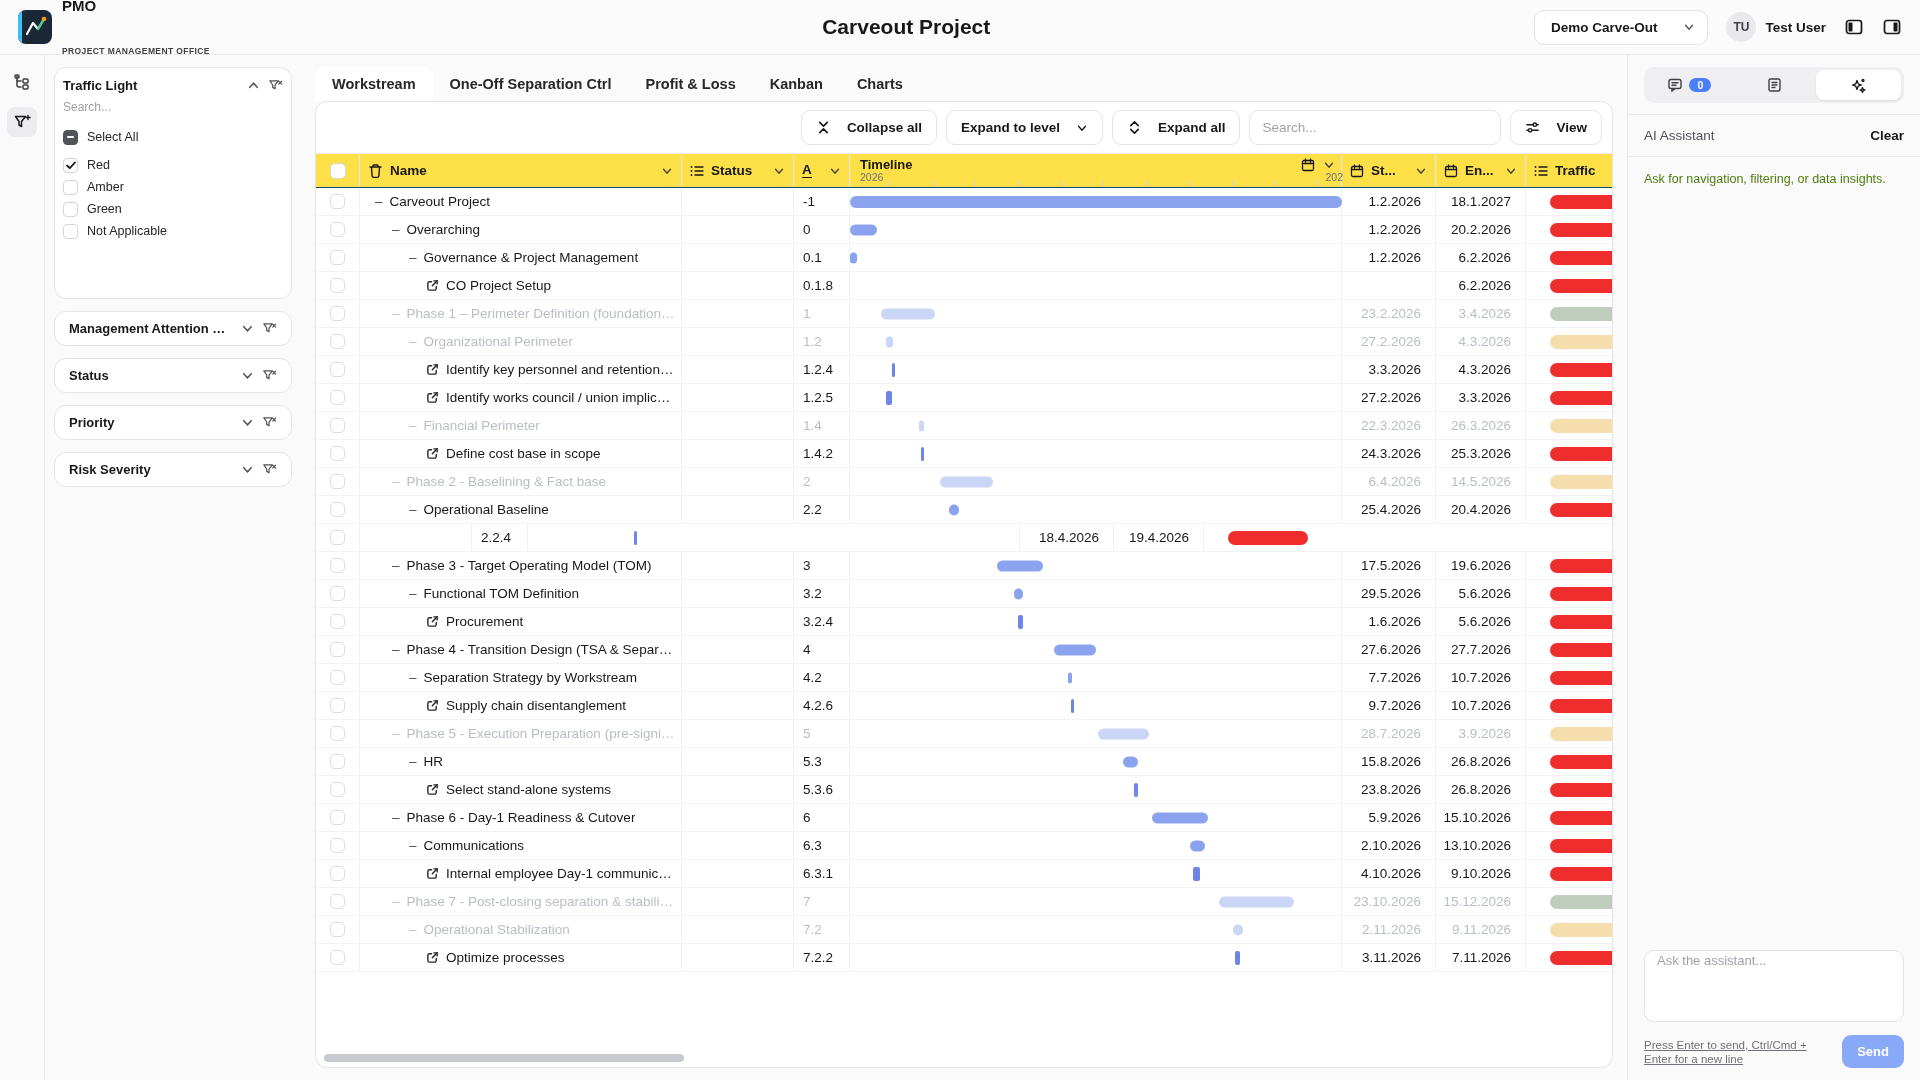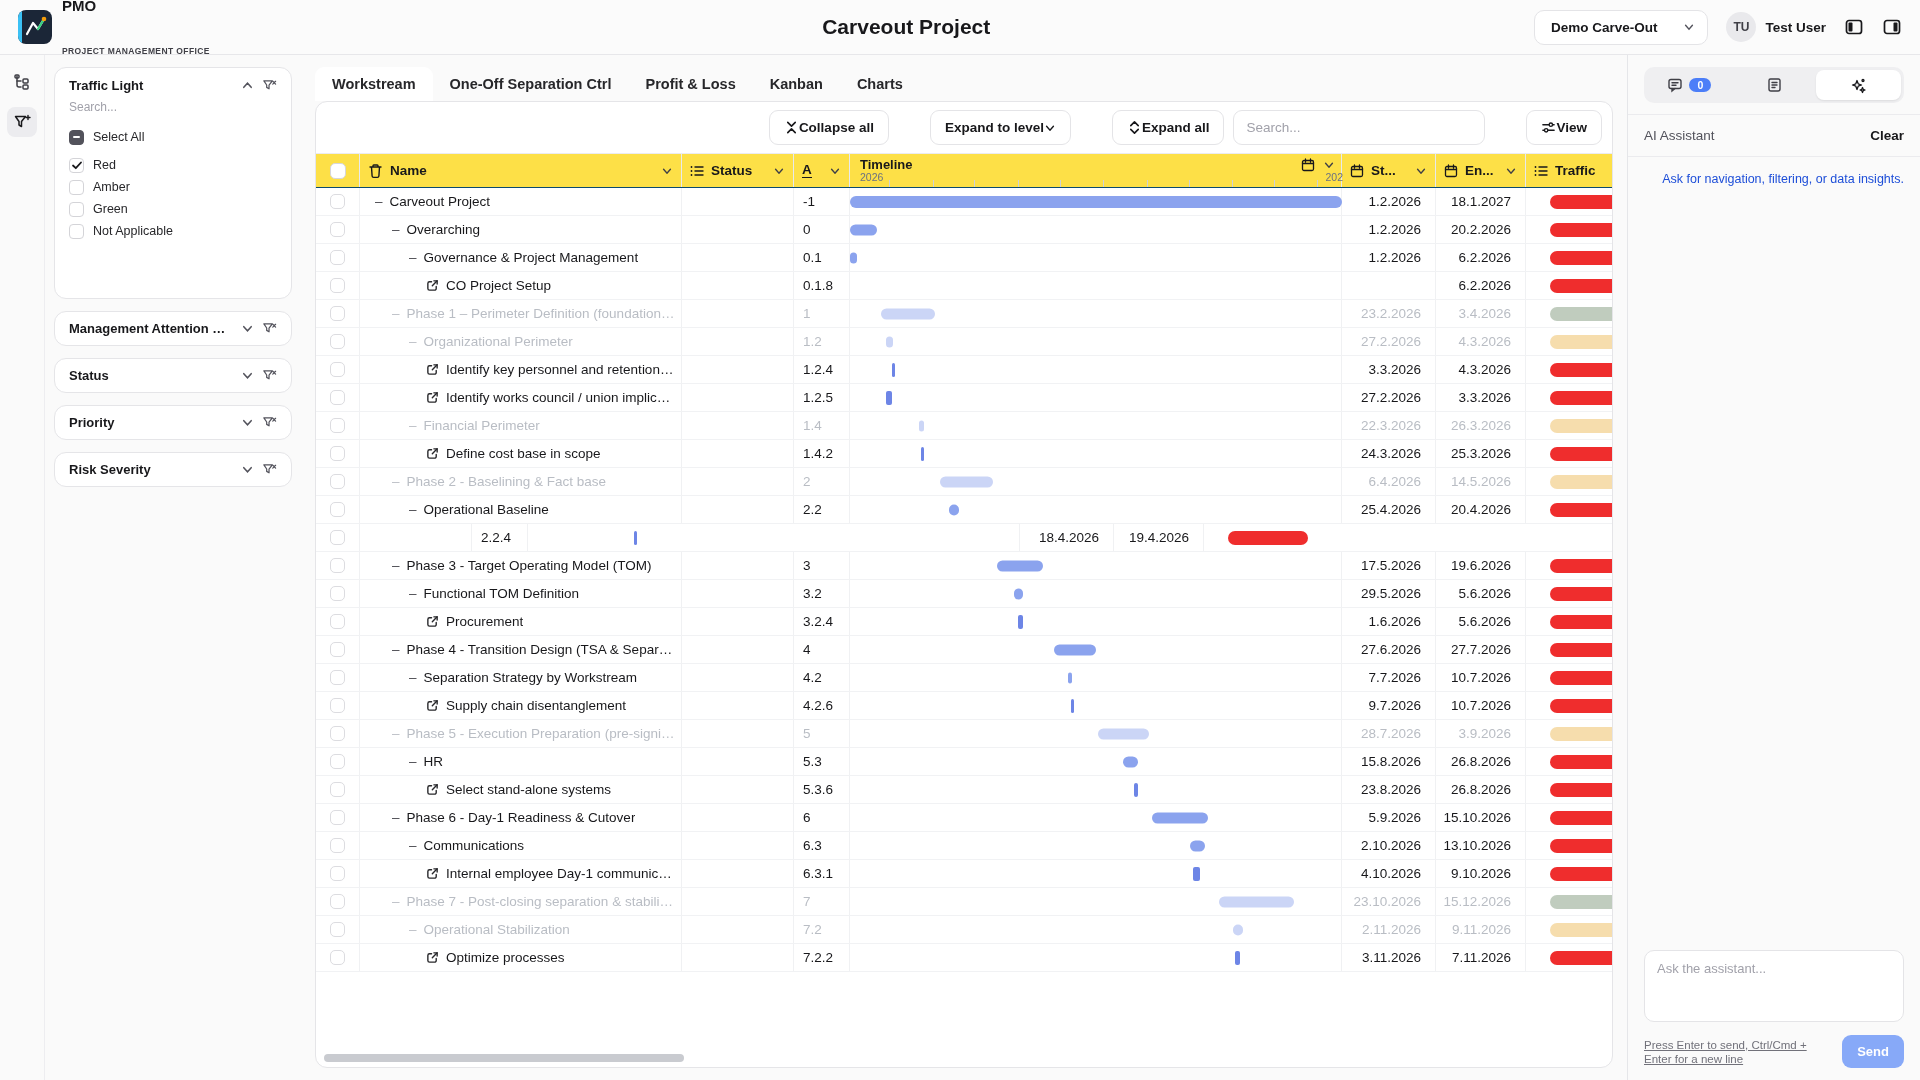--- a/index.html
+++ b/index.html
@@ -23,21 +23,21 @@
   .panel-btn { cursor:pointer; color:#18181b; }
 
   
   .app-body { display:flex; height:1025px; }
   .rail { width:45px; border-right:1px solid #ededf0; padding-top:12px; display:flex; flex-direction:column; align-items:center; gap:10px; }
   .rail-btn { width:30px; height:30px; border-radius:8px; display:flex; align-items:center; justify-content:center; color:#3f3f46; cursor:pointer; }
   .rail-btn.active { background:#ececef; color:#18181b; }
 
   
   .sidebar { width:256px; padding:12px 9px 0 9px; display:flex; flex-direction:column; gap:12px; }
-  .fcard { background:#fff; border:1px solid #e5e5e8; border-radius:12px; padding:10px 14px; }
+  .fcard { background:#fff; border:1px solid #e5e5e8; border-radius:12px; padding:10px 8px; }
   .fcard-head { display:flex; align-items:center; gap:8px; }
   .fcard-title { font-size:13px; font-weight:700; flex:1; white-space:nowrap; overflow:hidden; text-overflow:ellipsis; }
   .fcard-head .icon { color:#52525b; cursor:pointer; flex:0 0 auto; }
   .fsearch { border:none; outline:none; font-size:12px; color:#18181b; margin-top:7px; width:100%; font-family:inherit; }
   .fsearch::placeholder { color:#a1a1aa; }
   .traffic-card { min-height:232px; }
   .opt-list { margin-top:12px; display:flex; flex-direction:column; }
   .opt { display:flex; align-items:center; gap:9px; height:22px; cursor:pointer; }
   .opt.select-all { margin-bottom:6px; }
   .box { width:15px; height:15px; border:1px solid #d4d4d8; border-radius:4px; background:#fff; display:flex; align-items:center; justify-content:center; flex:0 0 auto; }
@@ -45,21 +45,21 @@
   .box.ind::after { content:""; width:7px; height:2px; background:#fff; border-radius:1px; }
   .opt-label { font-size:12.5px; color:#27272a; }
 
   
   .main { flex:1; min-width:0; padding:12px 14px 0 14px; display:flex; flex-direction:column; }
   .tabs { display:flex; height:34px; flex:0 0 auto;align-items:center; }
   .tab { padding:0 17px; line-height:34px; font-size:14.5px; font-weight:600; color:#27272a; cursor:pointer; white-space:nowrap; }
   .tab.active { background:#fff; border-radius:9px 9px 0 0; }
   .card { background:#fff; border:1px solid #e5e5e8; border-radius:12px; flex:1; margin-bottom:12px; display:flex; flex-direction:column; overflow:hidden; }
   .toolbar { display:flex; justify-content:flex-end; align-items:center; gap:9px; padding:8px 10px; border-bottom:1px solid #ececef; }
-  .tbtn { display:flex; align-items:center; gap:0; height:35px; padding:0 14px; border:1px solid #e4e4e7; border-radius:9px; background:#fff; font-size:13.5px; font-weight:600; cursor:pointer; color:#18181b;margin-left:32px; }
+  .tbtn { display:flex; align-items:center; gap:16px; height:35px; padding:0 14px; border:1px solid #e4e4e7; border-radius:9px; background:#fff; font-size:13.5px; font-weight:600; cursor:pointer; color:#18181b; }
   .tsearch { width:252px; height:35px; border:1px solid #e4e4e7; border-radius:9px; padding:0 12px; font-size:13.5px; outline:none; font-family:inherit; }
   .tsearch::placeholder { color:#a1a1aa; }
 
   
   .table-area { flex:1; position:relative; display:flex; flex-direction:column; overflow:hidden; }
   .thead { display:flex; height:34px; background:#fde047; border-bottom:1px solid #0c4a6e; font-weight:700; font-size:13.5px; flex:0 0 auto; }
   .th { display:flex; align-items:center; border-right:1px solid #e7e9ed; padding:0 8px; gap:7px; }
   .th:last-child { border-right:none; }
   .th .chev-end { margin-left:auto; }
   .col-cb { width:44px; justify-content:center; padding:0; }
@@ -102,23 +102,23 @@
   
   .rpanel { width:293px; border-left:1px solid #e5e6e9; display:flex; flex-direction:column; background:#fafafa; }
   .rp-top { padding:12px 16px 11px 16px; border-bottom:1px solid #ebebee; }
   .seg { background:#efeff1; border-radius:10px; height:36px; display:flex; padding:3px; }
   .seg-btn { flex:1; display:flex; align-items:center; justify-content:center; gap:6px; border-radius:8px; cursor:pointer; color:#3f3f46; }
   .seg-btn.active { background:#fff; box-shadow:0 1px 2px rgba(0,0,0,.08); color:#18181b; }
   .badge { color:#fff; font-size:10.5px; font-weight:700; border-radius:9px; padding:2px 8px; line-height:10px; }
   .rp-header { display:flex; justify-content:space-between; align-items:center; padding:13px 16px; border-bottom:1px solid #ebebee; }
   .rp-title { font-size:13.5px; color:#52525b; }
   .rp-clear { font-size:13.5px; font-weight:700; color:#18181b; cursor:pointer; }
-  .rp-hint { padding:15px 16px; font-size:12.5px; color:#1d4ed8;text-align:right; }
+  .rp-hint { padding:15px 16px; font-size:12.5px; color:#4d7c0f; }
   .rp-bottom { margin-top:auto; padding:0 16px 12px 16px; }
-  .rp-input { width:100%; height:72px; border:1px solid #e4e4e7; border-radius:10px; padding:10px 12px; font-size:13px; font-family:inherit; resize:none; outline:none; background:#fff;margin-top:20px; }
+  .rp-input { width:100%; height:72px; border:1px solid #e4e4e7; border-radius:10px; padding:2px 12px; font-size:13px; font-family:inherit; resize:none; outline:none; background:#fff;margin-top:20px; }
   .rp-input::placeholder { color:#a1a1aa; }
   .rp-footer { display:flex; align-items:center; gap:10px; margin-top:10px; }
   .rp-note { flex:1; font-size:11.5px; color:#71717a; line-height:14px;text-decoration:underline; }
   .send-btn { border:none; border-radius:9px; padding:9px 15px; font-size:13px; font-weight:600; color:#fff; cursor:pointer; font-family:inherit; }
 </style>
 </head>
 <body>
 
 <div class="topbar">
   <div class="logo">

